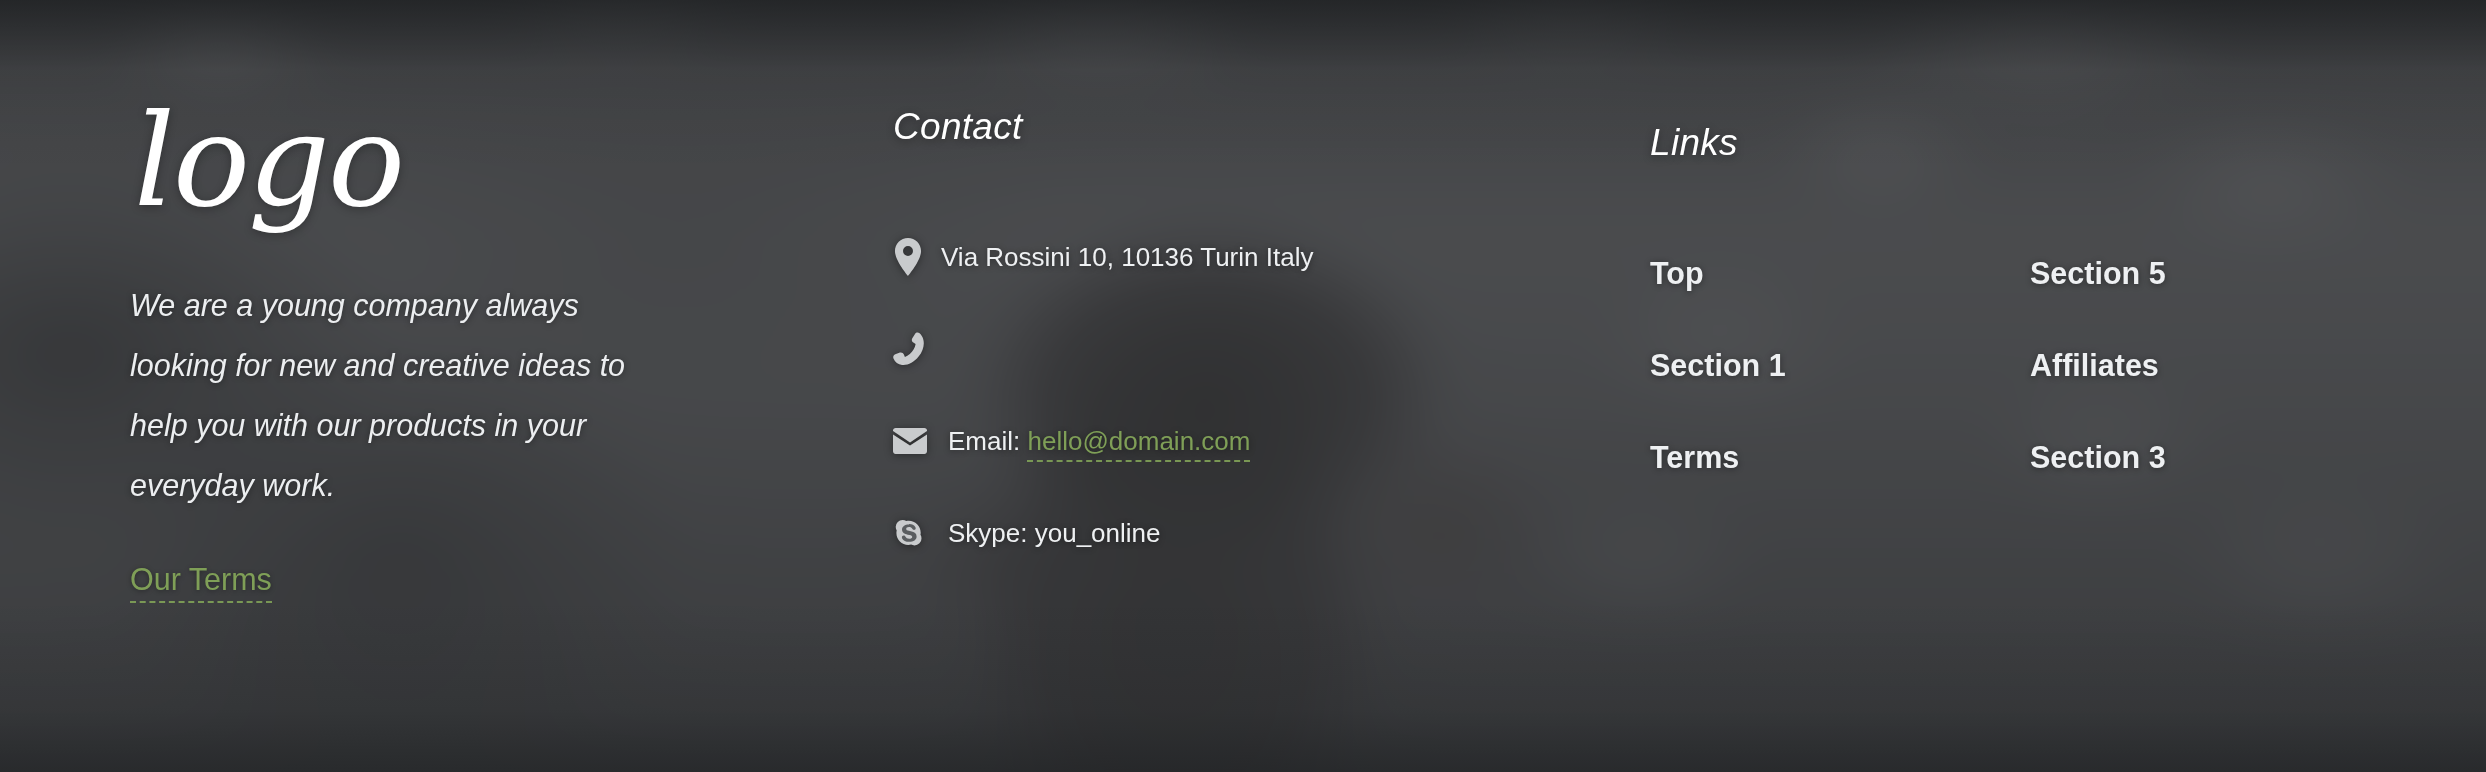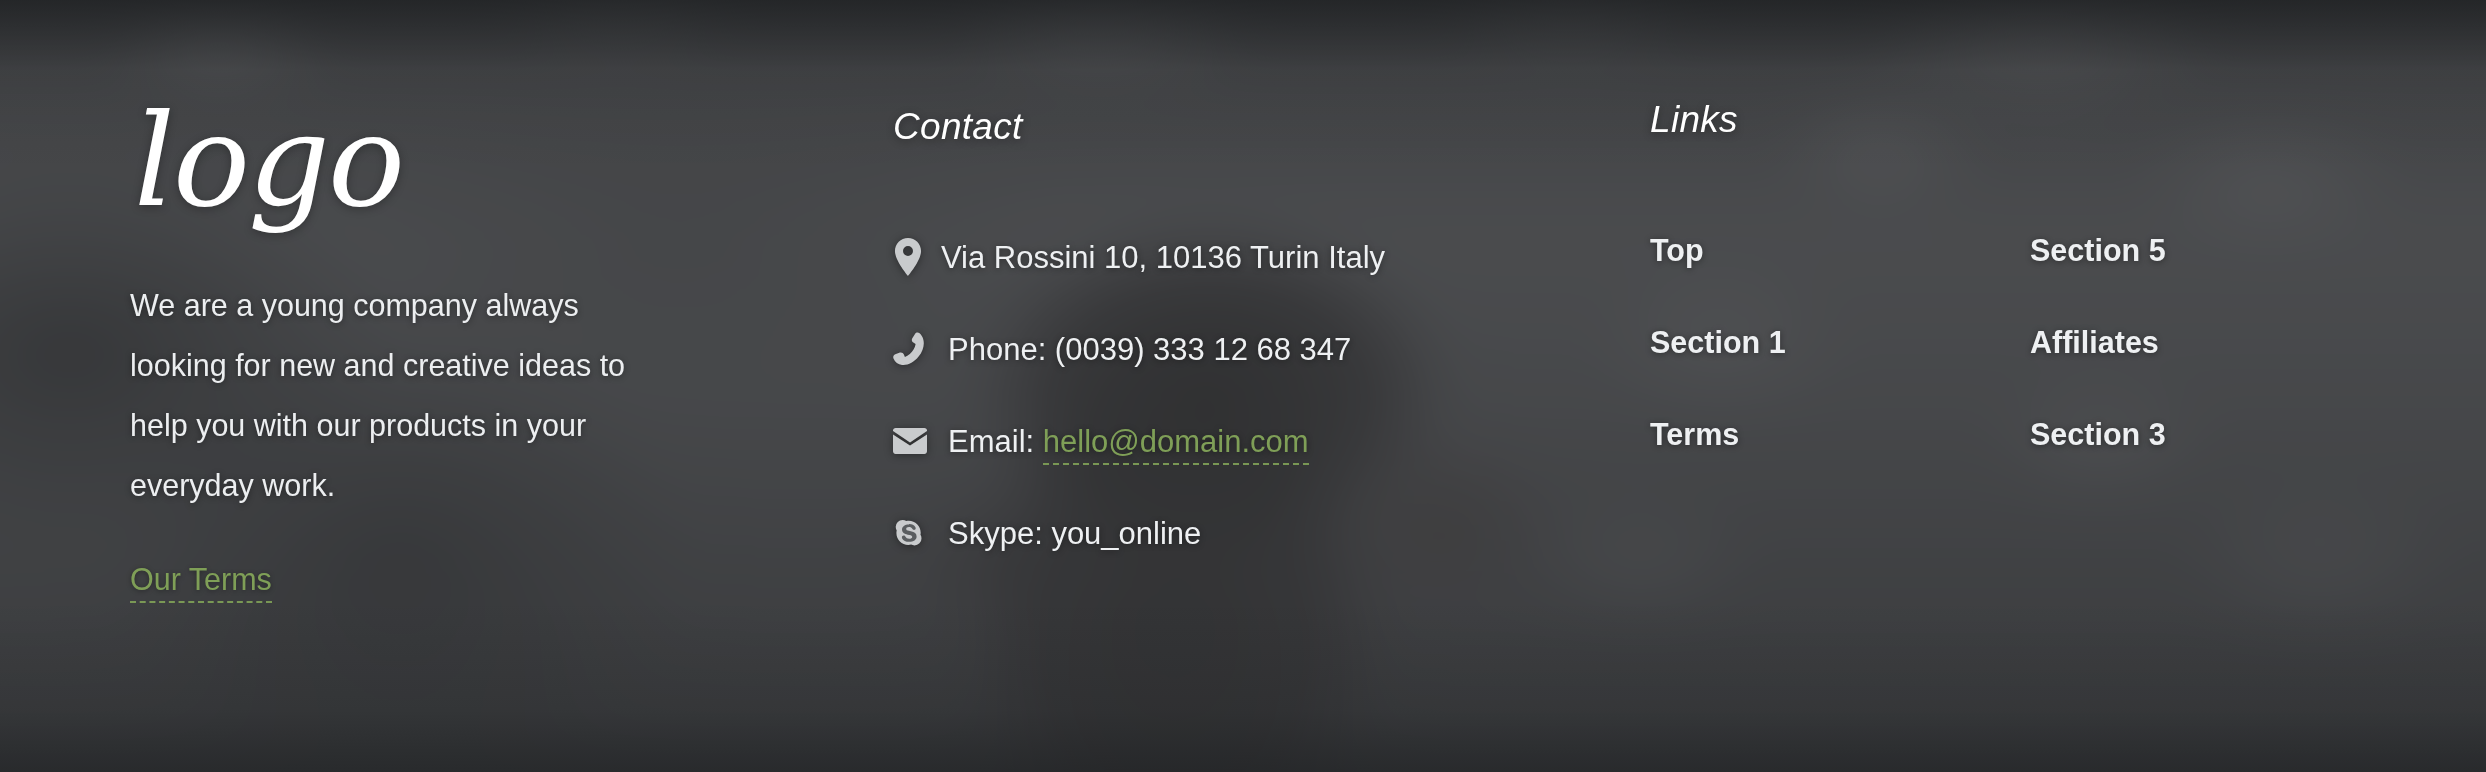--- a/index.html
+++ b/index.html
@@ -92,20 +92,21 @@
   }
 
   .brand-copy {
     margin-top: 48px;
     width: 520px;
     font-size: 30.5px;
     line-height: 60px;
     color: #eceef0;
     font-weight: 400;
     text-shadow: 0 1px 6px rgba(0,0,0,0.42);
+    font-style: italic;
   }
 
   .team-link {
     display: inline-block;
     margin-top: 48px;
     font-size: 30.5px;
     line-height: 1.1;
     color: #7f9f57;
     text-decoration: none;
     border-bottom: 2px dashed rgba(127,159,87,0.92);
@@ -140,42 +141,42 @@
     min-width: 44px;
     display: flex;
     align-items: center;
     justify-content: flex-start;
     color: #c9cbcd;
     filter: drop-shadow(0 1px 4px rgba(0,0,0,0.4));
   }
   .c-icon svg { display: block; }
 
   .c-text {
-    font-size: 31px;
+    font-size: 26px;
     color: #eef0f2;
     line-height: 1;
     white-space: nowrap;
     text-shadow: 0 1px 6px rgba(0,0,0,0.42);
   }
 
   .row-addr   .c-text { margin-left: 4px; }
   .row-phone  .c-text { margin-left: 11px; }
   .row-email  .c-text { margin-left: 11px; }
   .row-skype  .c-text { margin-left: 11px; text-align: center; }
 
   .mail-link {
     color: #7f9f57;
     text-decoration: none;
     border-bottom: 2px dashed rgba(127,159,87,0.92);
     padding-bottom: 4px;
     cursor: pointer;
   }
 
   
-  .col-links { left: 1650px; top: 101px; width: 760px; }
+  .col-links { left: 1650px; top: 124px; width: 760px; }
   .links-grid {
     margin-top: 66px;
     display: grid;
     grid-template-columns: 380px 380px;
     grid-auto-rows: 92px;
     align-items: center;
   }
   .nav-link {
     font-size: 30.5px;
     color: #eef0f2;
@@ -218,21 +219,20 @@
           </span>
           <span class="c-text">Via Rossini 10, 10136 Turin Italy</span>
         </div>
 
         <div class="contact-row row-phone">
           <span class="c-icon">
             <svg width="32" height="34" viewBox="0 0 32 34" fill="currentColor" aria-hidden="true">
               <path d="M24.6 1.2c-1.7-1.1-3.6-.8-4.6.8l-2.7 4.3c-.9 1.5-.5 3.3 1 4.3l2.3 1.5c-.5 3.6-2.6 7.3-5.8 10-1.6 1.4-3.3 2.4-4.9 3l-1-2.6c-.7-1.7-2.4-2.5-4-1.9L.3 22.3c-1.8.7-2.5 2.5-1.8 4.3 1.4 3.6 4.6 6 8.5 6.4 5.7.6 12-2.6 16.6-8.4 4.6-5.8 6.3-12.6 4.5-17.9-.6-2-1.7-3.8-3.5-5.5z" transform="translate(2,0)"></path>
             </svg>
           </span>
-          <span class="c-text">Phone: (0039) 333 12 68 347</span>
         </div>
 
         <div class="contact-row row-email">
           <span class="c-icon">
             <svg width="34" height="26" viewBox="0 0 34 26" fill="currentColor" aria-hidden="true">
               <path d="M2.6 0h28.8C32.8 0 34 1.2 34 2.6v.5L17 14.4 0 3.1v-.5C0 1.2 1.2 0 2.6 0z"></path>
               <path d="M0 6.4v16.9c0 1.5 1.2 2.7 2.6 2.7h28.8c1.4 0 2.6-1.2 2.6-2.7V6.4L17 17.6 0 6.4z"></path>
             </svg>
           </span>
           <span class="c-text">

